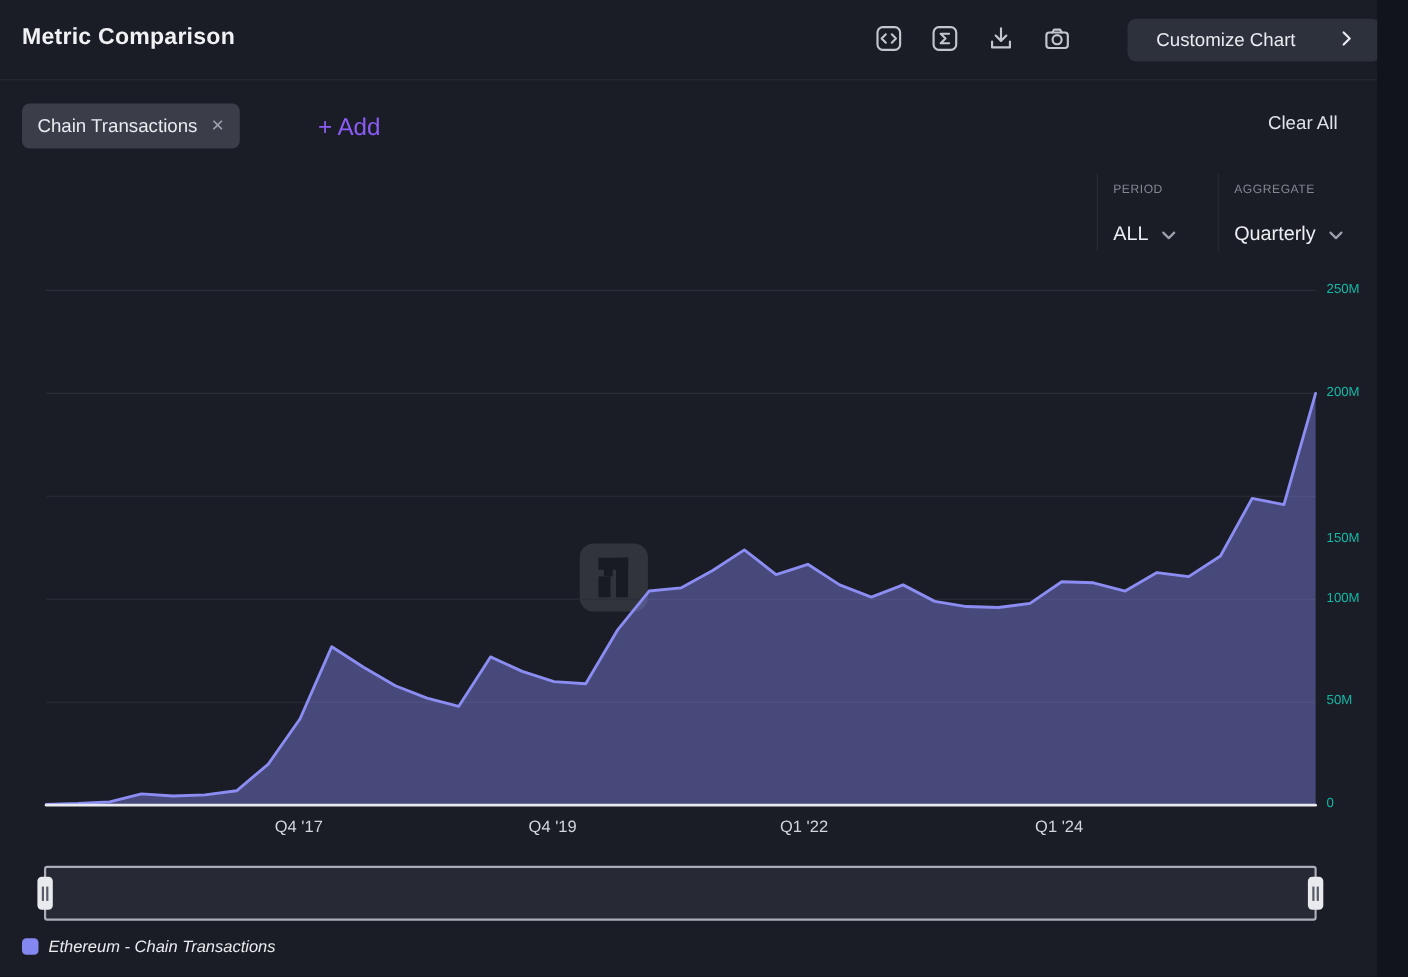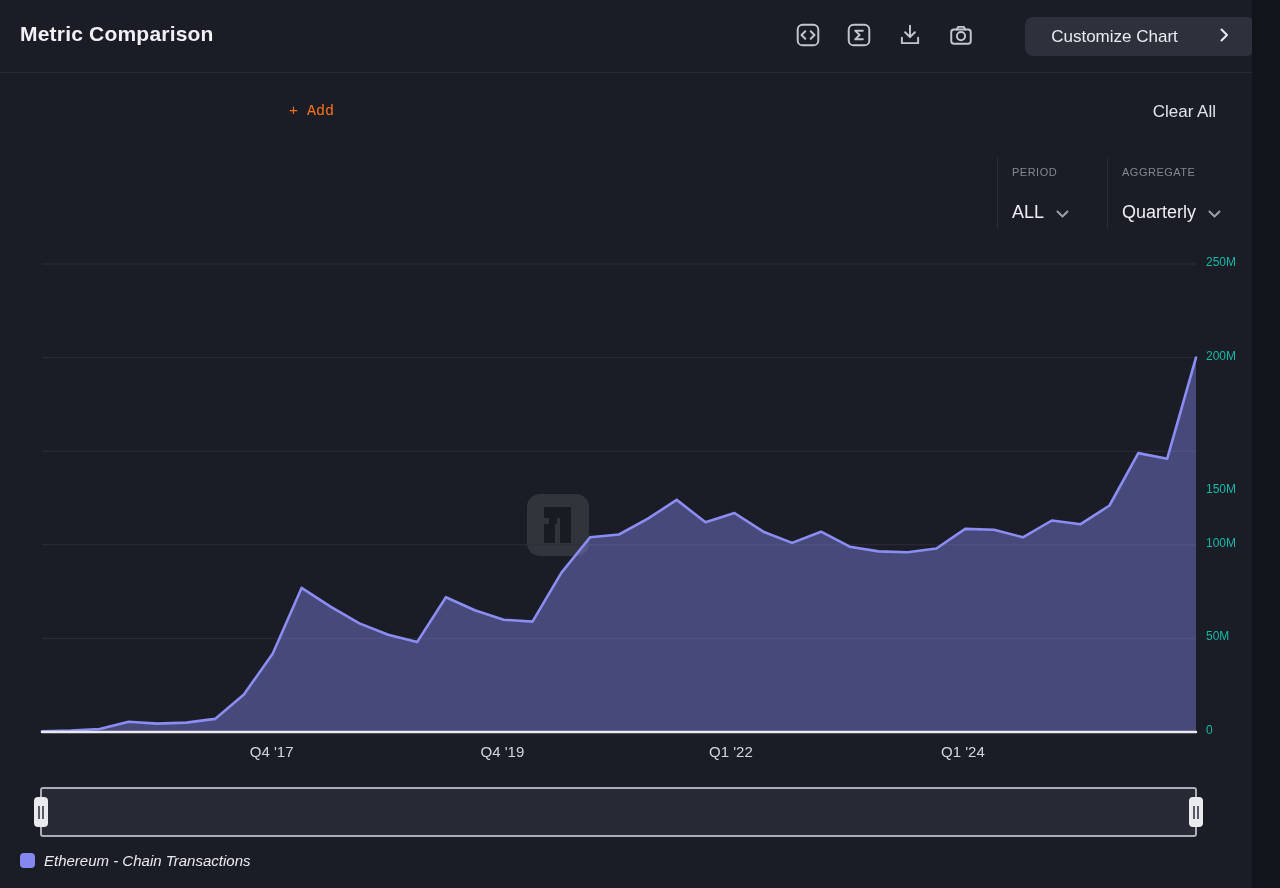--- a/index.html
+++ b/index.html
@@ -15,22 +15,22 @@
   .icon-btn svg{stroke:#c3c6cd;fill:none;stroke-width:1.8;stroke-linecap:round;stroke-linejoin:round;}
   .customize-btn{position:absolute;right:25px;top:17px;height:39px;min-width:230px;background:#2d313c;border:none;
                  border-radius:8px;color:#e9ebef;font-size:17px;font-family:inherit;display:flex;align-items:center;
                  justify-content:center;gap:42px;padding:0 20px;cursor:pointer;}
   .customize-btn svg{stroke:#e9ebef;fill:none;stroke-width:2;stroke-linecap:round;stroke-linejoin:round;}
 
   
   .chip{position:absolute;left:20px;top:94px;height:41px;background:#3b3e49;border-radius:7px;display:flex;
         align-items:center;gap:12px;padding:0 14px;font-size:17px;color:#e9ebef;cursor:pointer;}
   .chip-close{color:#9aa0ac;font-size:15px;line-height:1;cursor:pointer;}
-  .add-btn{position:absolute;left:289px;top:103px;background:none;border:none;color:#f97316;font-size:15px;
-           font-family:Liberation Mono, monospace;cursor:pointer;padding:0;}
+  .add-btn{position:absolute;left:289px;top:103px;background:none;border:none;color:#8b5cf6;font-size:22px;
+           font-family:Liberation Sans, sans-serif;cursor:pointer;padding:0;}
   .clear-all-btn{position:absolute;right:36px;top:102px;background:none;border:none;color:#e0e3e8;font-size:17px;
            font-family:inherit;cursor:pointer;padding:0;}
 
   
   .v-divider{position:absolute;top:158px;width:1px;height:70px;background:#2a2d38;}
   .ctrl-group{position:absolute;top:166px;}
   .ctrl-label{font-size:11px;letter-spacing:.5px;color:#838792;margin-bottom:24px;}
   .ctrl-value{display:flex;align-items:center;gap:12px;font-size:18px;color:#eceef2;cursor:pointer;}
   .ctrl-value svg{stroke:#9ba0ab;fill:none;stroke-width:2;stroke-linecap:round;stroke-linejoin:round;}
 
@@ -102,20 +102,24 @@
       <span>Customize Chart</span>
       <span>
         <svg width="9" height="14" viewBox="0 0 9 14">
             <path d="M1.5 1.5 L7 7 L1.5 12.5"></path>
           </svg>
       </span>
     </button>
     <div class="header-divider"></div>
   </div>
 
+  <div class="chip">
+    <span>Chain Transactions</span>
+    <span class="chip-close">✕</span>
+  </div>
   <button class="add-btn">+ Add</button>
   <button class="clear-all-btn">Clear All</button>
 
   <div class="v-divider" style="left:997px"></div>
   <div class="v-divider" style="left:1107px"></div>
 
   <div class="ctrl-group" style="left:1012px">
     <div class="ctrl-label">PERIOD</div>
     <div class="ctrl-value">
       <span>ALL</span>

